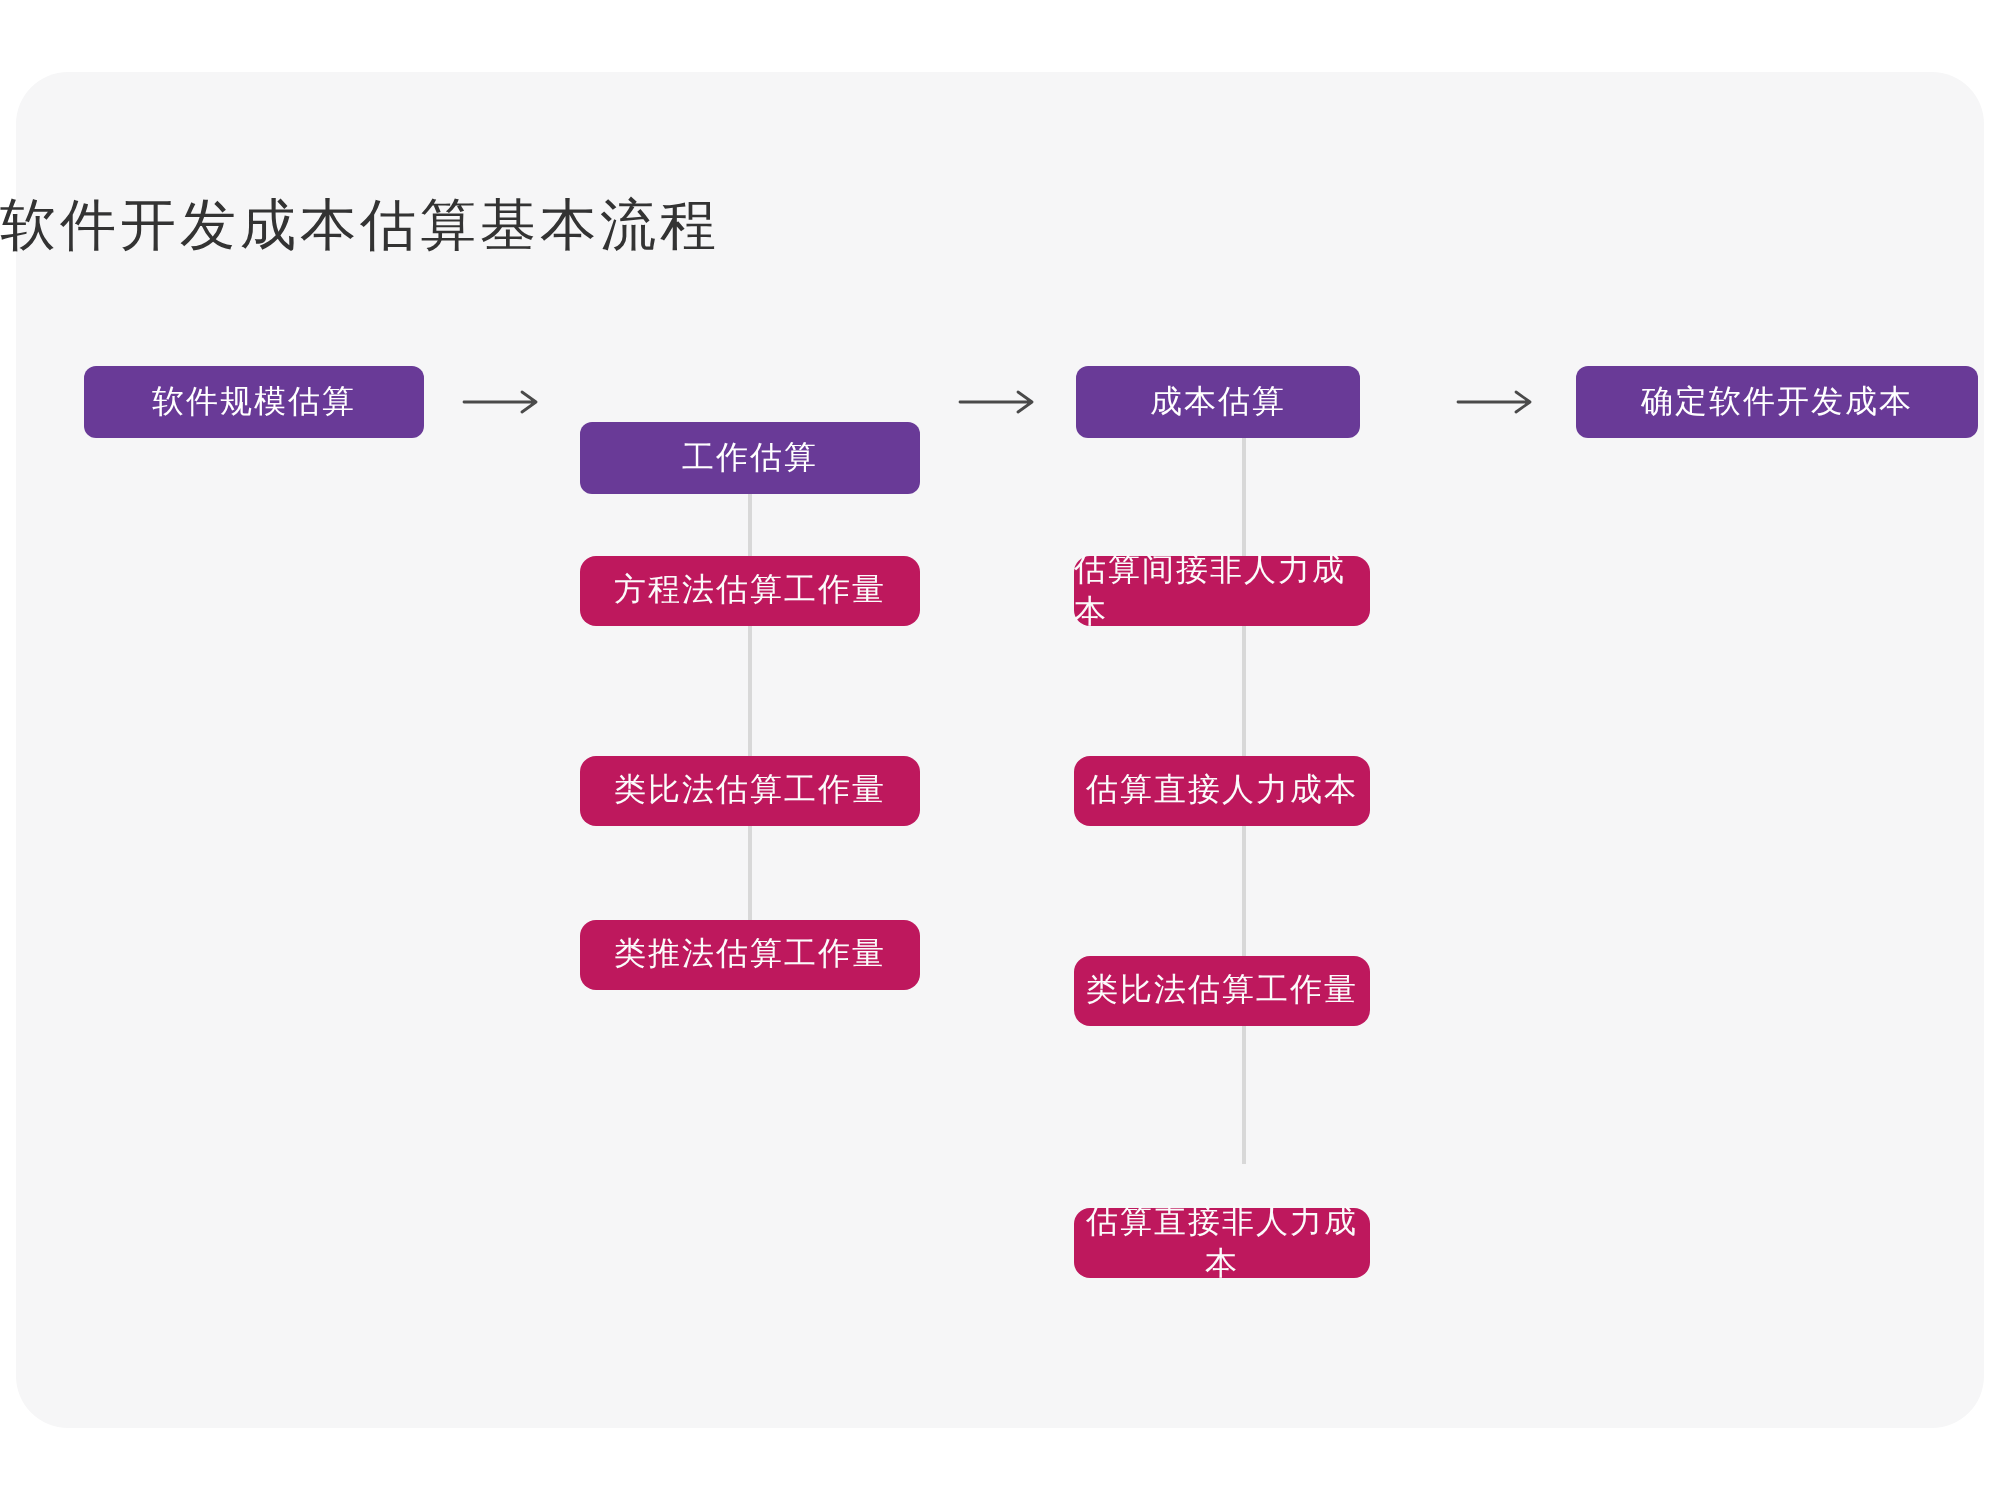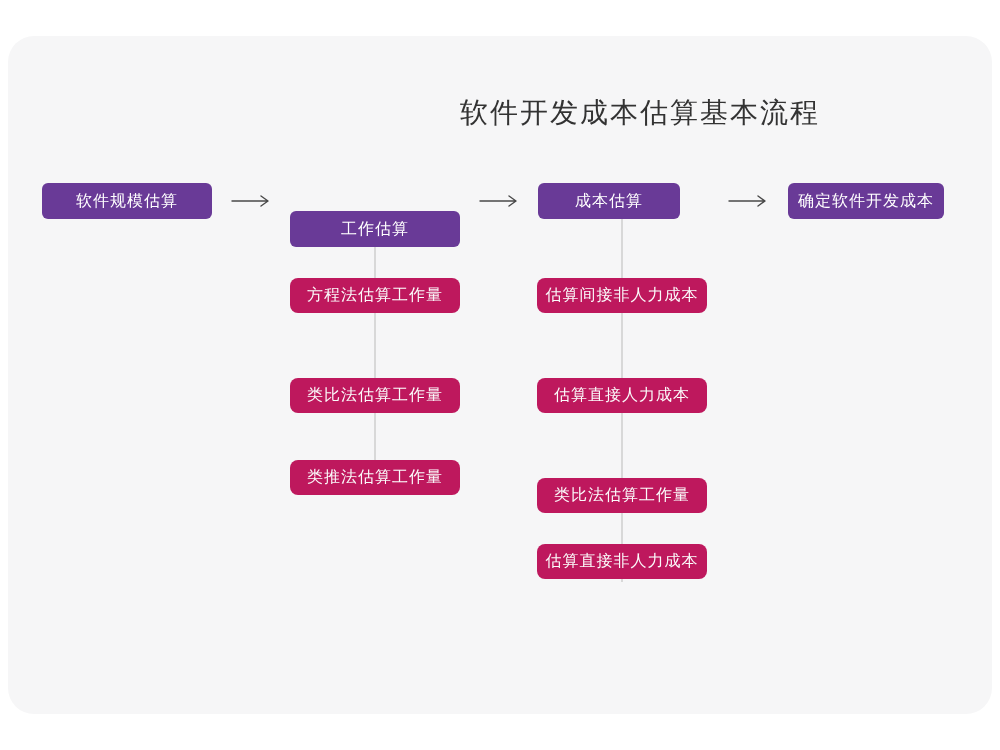--- a/index.html
+++ b/index.html
@@ -7,21 +7,21 @@
     width:1000px; height:750px; position:relative; overflow:hidden;
     background:#ffffff;
     font-family:"Liberation Sans","DejaVu Sans",sans-serif;
   }
   .card {
     position:absolute; left:8px; top:36px; width:984px; height:678px;
     background:#f6f6f7; border-radius:26px;
   }
   .title {
     position:absolute; top:94px; left:0; width:820px;
-    text-align:right; font-size:28px; color:#333333; letter-spacing:2px;
+    text-align:left; font-size:28px; color:#333333; letter-spacing:2px;
     z-index:3;
   }
   .node {
     position:absolute; display:flex; align-items:center; justify-content:center;
     font-size:16px; letter-spacing:1px; z-index:2; box-sizing:border-box;font-family:Liberation Serif, serif;
   }
   .node.purple {
     height:36px; background:#693a97; color:#ffffff; border-radius:6px;
   }
   .node.gray {
@@ -30,39 +30,39 @@
   .connector {
     position:absolute; width:2px; background:#d8d8d8; z-index:1;
   }
   .arrow { position:absolute; z-index:2; width:40px; height:14px; }
   .arrow svg { display:block; }
 
   
   .step-1 { left:42px;  top:183px; width:170px; }
   .step-2 { left:290px; top:183px; width:170px;margin-top:28px; }
   .step-3 { left:538px; top:183px; width:142px; }
-  .step-4 { left:788px; top:183px; width:156px; }
+  .step-4 { left:788px; top:183px; width:201px; }
   .arrow-1 { left:231px; top:194px; }
   .arrow-2 { left:479px; top:194px; }
   .arrow-3 { left:728px; top:194px; }
 
   
   .conn-work { left:374px; top:218px; height:262px; }
   .work-sub   { left:290px; width:170px; }
   .work-sub-1 { top:278px; }
   .work-sub-2 { top:378px; }
   .work-sub-3 { top:460px; }
 
   
   .conn-cost { left:621px; top:218px; height:364px; }
-  .cost-sub   { left:537px; width:170px; }
+  .cost-sub   { left:537px; width:148px; }
   .cost-sub-1 { top:278px; }
   .cost-sub-2 { top:378px; }
   .cost-sub-3 { top:478px; }
-  .cost-sub-4 { top:544px; }
+  .cost-sub-4 { top:604px;text-align:center; }
 </style>
 </head>
 <body>
 
 <div class="card"></div>
 
 <div class="title">软件开发成本估算基本流程</div>
 
 <div class="node purple step-1">软件规模估算</div>
 

